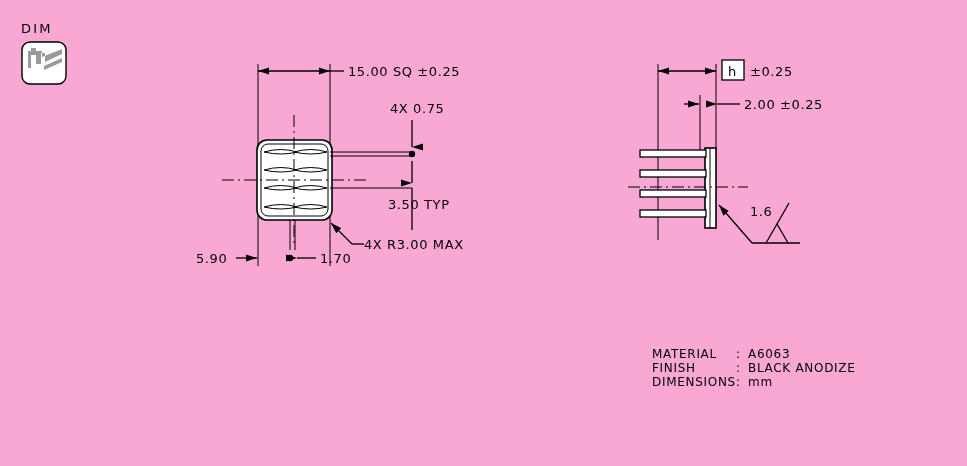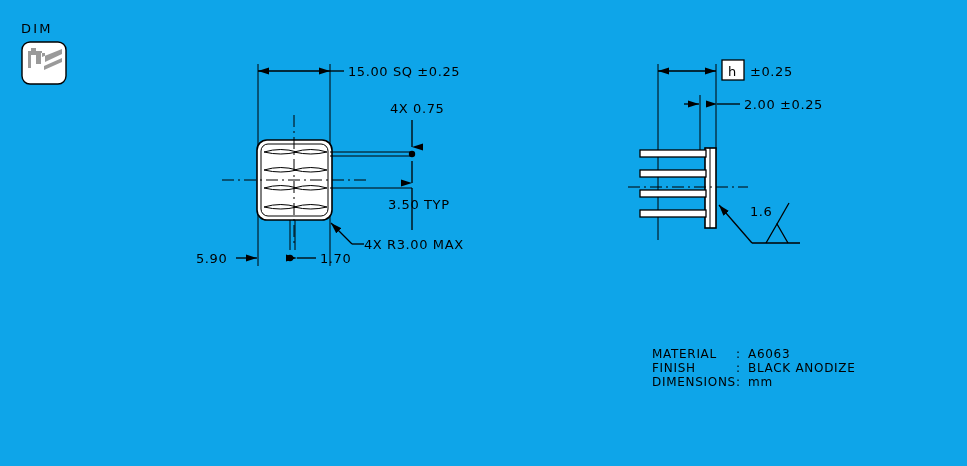--- a/index.html
+++ b/index.html
@@ -10,21 +10,21 @@
   body {
     width: 967px;
     height: 466px;
     overflow: hidden;
     font-family: "DejaVu Sans", sans-serif;
   }
   #sheet {
     position: relative;
     width: 967px;
     height: 466px;
-    background: #0ea5e9;
+    background: #f9a8d4;
   }
   svg.drawing {
     position: absolute;
     left: 0;
     top: 0;
     width: 967px;
     height: 466px;
   }
   .dim-text {
     font-family: "DejaVu Sans", sans-serif;

